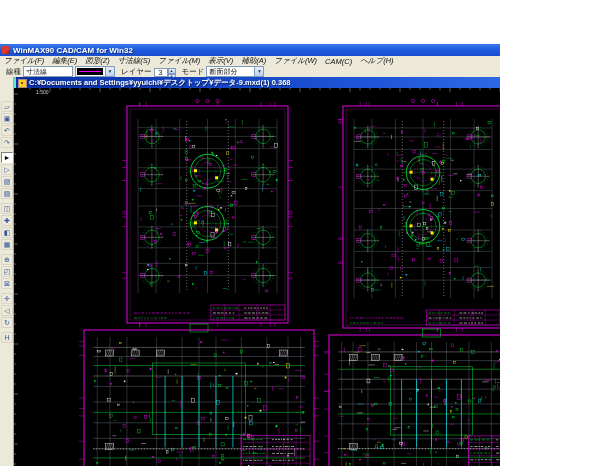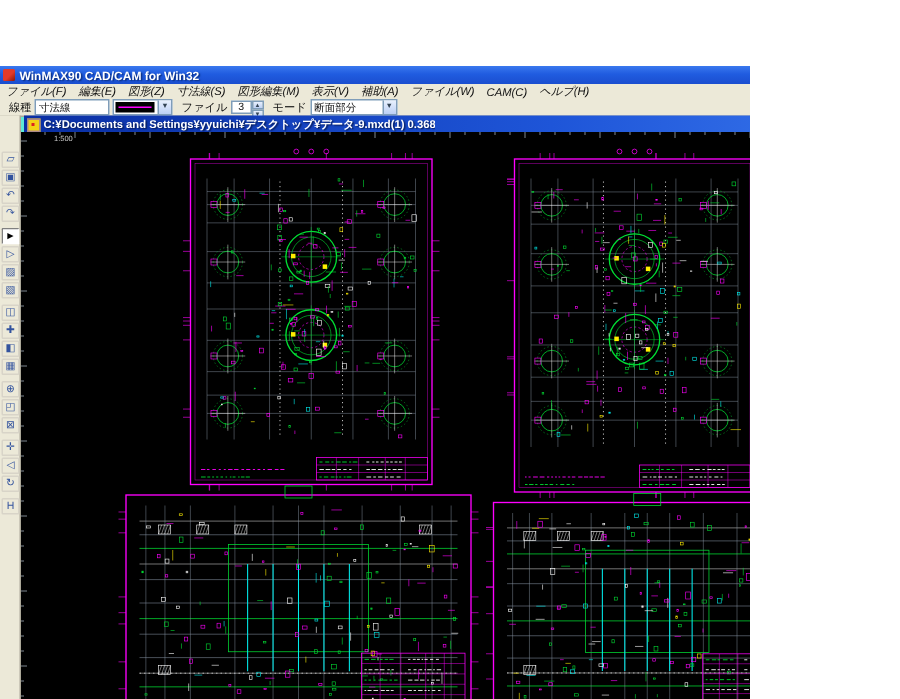--- a/index.html
+++ b/index.html
@@ -20,21 +20,21 @@
     background:linear-gradient(#7ba4f0,#3c6ef0);cursor:default;}
   .wbtn.close{background:linear-gradient(#ee8a70,#cc3a1b);}
   
   .menubar{position:absolute;left:0;top:12px;width:600px;height:10px;
     background:#ece9d8;border-bottom:1px solid #d8d4c8;
     display:flex;align-items:center;font-size:7.5px;color:#111;}
   .menu-item{padding:0 4px;white-space:nowrap;font-style:italic;}
   
   .toolbar{position:absolute;left:0;top:22px;width:600px;height:11px;
     background:#ece9d8;border-bottom:1px solid #aca899;
-    display:flex;align-items:center;font-size:7.5px;color:#111;}
+    display:flex;align-items:flex-end;font-size:7.5px;color:#111;}
   .tb-label{margin:0 2px 0 6px;white-space:nowrap;}
   .tb-select{height:9px;background:#fff;border:1px solid #7f9db9;
     display:flex;align-items:center;font-size:7px;}
   .tb-select .val{padding:0 2px;white-space:nowrap;overflow:hidden;}
   .dd-arrow{width:8px;height:100%;background:linear-gradient(#e8f0fd,#bcd0f5);
     border-left:1px solid #7f9db9;font-size:5px;line-height:8px;text-align:center;color:#345;}
   .color-swatch{width:26px;height:7px;background:#000;position:relative;margin:0 1px;}
   .color-swatch::after{content:"";position:absolute;left:2px;right:2px;top:3px;height:1px;background:#f0f;}
   .spin{display:flex;height:9px;}
   .spin .num{width:12px;background:#fff;border:1px solid #7f9db9;font-size:7px;text-align:center;}
@@ -102,38 +102,38 @@
         <span class="wbtn">□</span>
         <span class="wbtn close">×</span>
       </span>
   </div>
 
   <div class="menubar" id="menubar">
       <span class="menu-item">ファイル(F)</span>
       <span class="menu-item">編集(E)</span>
       <span class="menu-item">図形(Z)</span>
       <span class="menu-item">寸法線(S)</span>
-      <span class="menu-item">図形編集(M)</span>
+      <span class="menu-item">ファイル(M)</span>
       <span class="menu-item">表示(V)</span>
       <span class="menu-item">補助(A)</span>
       <span class="menu-item">ファイル(W)</span>
       <span class="menu-item">CAM(C)</span>
       <span class="menu-item">ヘルプ(H)</span>
     </div>
 
   <div class="toolbar">
     <span class="tb-label">線種</span>
     <div class="tb-select" style="width:48px">
       <span class="val">寸法線</span>
     </div>
     <div class="tb-select" style="width:38px;margin-left:2px">
       <span class="color-swatch"></span>
       <span class="dd-arrow" style="margin-left:auto">▼</span>
     </div>
-    <span class="tb-label">ファイル</span>
+    <span class="tb-label">レイヤー</span>
     <div class="spin">
       <span class="num">3</span>
       <span class="updown">
         <span>▲</span>
         <span>▼</span>
       </span>
     </div>
     <span class="tb-label">モード</span>
     <div class="tb-select" style="width:56px">
       <span class="val">断面部分</span>

